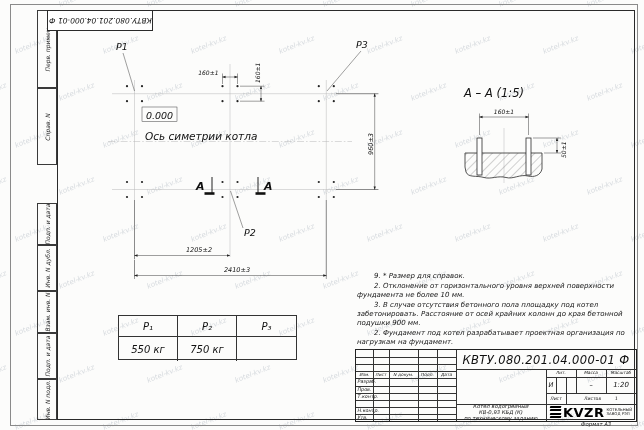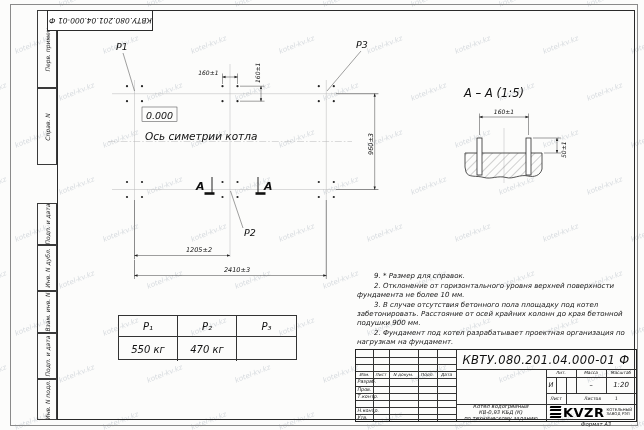--- a/index.html
+++ b/index.html
@@ -332,21 +332,21 @@
       <text class="dtext" transform="translate(566,158) rotate(-90)">50±1</text>
     </g>
   </g>
 </svg>
 
 <div id="load-table">
   <div class="cell">P₁</div>
   <div class="cell">P₂</div>
   <div class="cell">P₃</div>
   <div class="cell val">550 кг</div>
-  <div class="cell val">470 кг</div>
+  <div class="cell val">750 кг</div>
 </div>
 
 <div id="notes">
   <p>9. * Размер для справок.</p>
   <p>2. Отклонение от горизонтального уровня верхней поверхности фундамента не более 10 мм.</p>
   <p>3. В случае отсутствия бетонного пола площадку под котел забетонировать. Расстояние от осей крайних колонн до края бетонной подушки 900 мм.</p>
   <p>2. Фундамент под котел разрабатывает проектная организация по нагрузкам на фундамент.</p>
 </div>
 
 <div id="tb">

